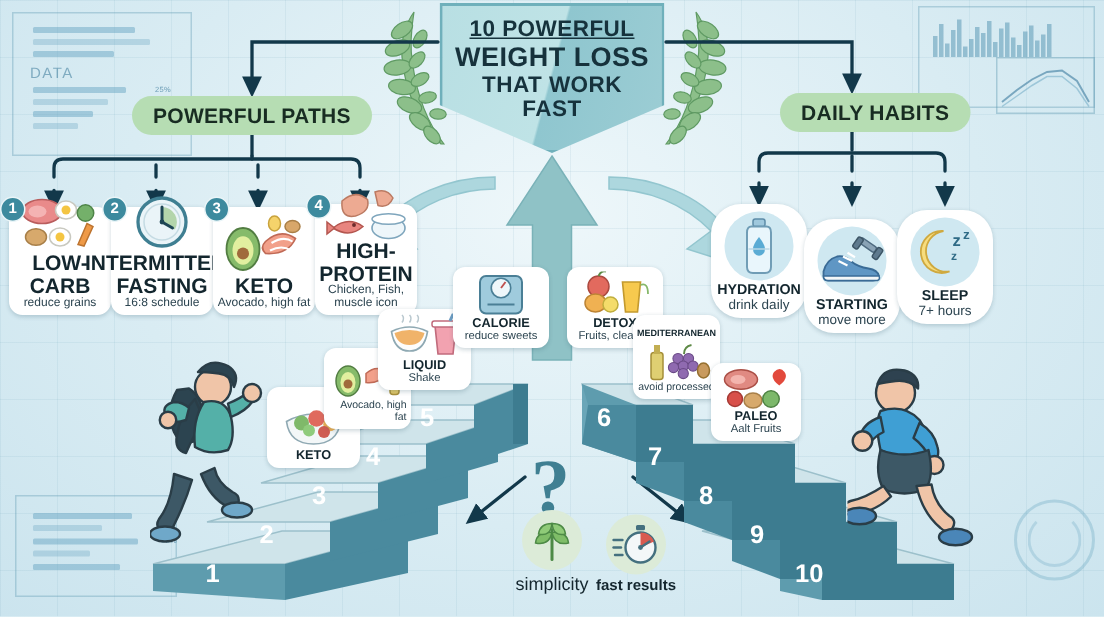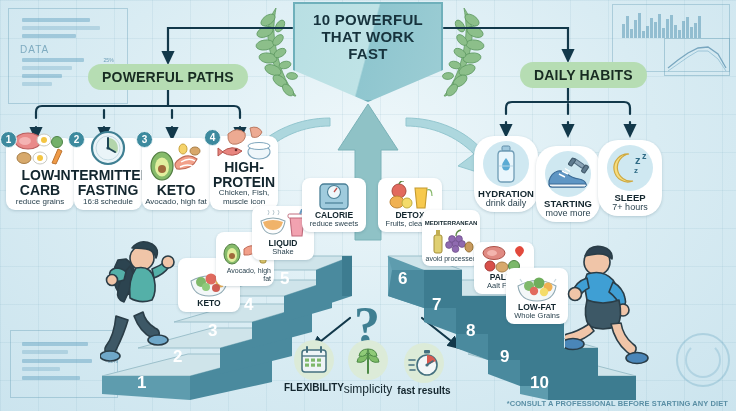--- a/index.html
+++ b/index.html
@@ -44,21 +44,21 @@
   #title-shield {
     position:absolute; left:293px; top:2px; width:150px; height:100px;
     background:linear-gradient(105deg,#b8dfe3 0%, #bfe3e6 49%, #8fc6cf 50%, #9ccdd4 100%);
     border:2px solid #6fb0bb;
     clip-path:polygon(0 0, 100% 0, 100% 68%, 50% 100%, 0 68%);
     display:flex; flex-direction:column; align-items:center;
     justify-content:flex-start; padding-top:8px; gap:1px;
     text-align:center;
   }
   #title-shield span { color:#16323c; font-weight:bold; letter-spacing:.3px; line-height:1.05; }
-  .t1 { font-size:15px; }
+  .t1 { font-size:15px;text-decoration:underline; }
   .t2 { font-size:18px; }
   .t3 { font-size:15px; }
   .t4 { font-size:15px; }
   .laurel { position:absolute; top:4px; width:46px; height:96px; }
   .laurel.left { left:254px; }
   .laurel.right { left:440px; }
   
   .pill {
     position:absolute; background:#b6ddb3; border-radius:16px;
     padding:5px 14px; font-size:14px; font-weight:bold; color:#182c22;
@@ -235,20 +235,21 @@
       <ellipse cx="26" cy="22" rx="6.5" ry="3.8" transform="rotate(-58 26 22)"></ellipse>
       <ellipse cx="24" cy="36" rx="6.5" ry="3.8" transform="rotate(-46 24 36)"></ellipse>
       <ellipse cx="26" cy="49" rx="6.5" ry="3.8" transform="rotate(-30 26 49)"></ellipse>
       <ellipse cx="31" cy="61" rx="6" ry="3.6" transform="rotate(-14 31 61)"></ellipse>
       <ellipse cx="38" cy="72" rx="5.5" ry="3.4" transform="rotate(4 38 72)"></ellipse>
     </g>
   </svg>
 
   <div id="title-shield">
     <span class="t1">10 POWERFUL</span>
+    <span class="t2">WEIGHT LOSS</span>
     <span class="t3">THAT WORK</span>
     <span class="t4">FAST</span>
   </div>
 
   <svg id="connectors" viewBox="0 0 736 411">
     <defs>
       <marker id="ah" markerWidth="7" markerHeight="7" refX="3.2" refY="3" orient="auto">
         <path d="M0,0 L6.4,3 L0,6 Z" fill="#12384a"></path>
       </marker>
     </defs>
@@ -560,35 +561,20 @@
         <path d="M36,3 q4,-4 7,0 q3,4 -3.5,9 q-6.5,-5 -3.5,-9 Z" fill="#e2493c"></path>
         <circle cx="10" cy="21" r="5" fill="#d8504a" stroke="#a53a35" stroke-width="1"></circle>
         <ellipse cx="22" cy="22" rx="6" ry="5" fill="#d7a96c" stroke="#a87f48" stroke-width="1"></ellipse>
         <circle cx="34" cy="21" r="5.5" fill="#7cb86a" stroke="#4f8344" stroke-width="1"></circle>
       </svg>
     </div>
     <div class="ttl">PALEO</div>
     <div class="sub">Aalt Fruits</div>
   </div>
 
-  <div class="card stair-card" style="left:506px; top:268px; width:62px; height:56px;">
-    <div class="thumb" style="height:32px;">
-      <svg width="50" height="32" viewBox="0 0 50 32">
-        <path d="M6,15 q19,-11 38,0 q-2,15 -19,15 q-17,0 -19,-15 Z" fill="#f3f7f8" stroke="#8fa9b3" stroke-width="1.1"></path>
-        <circle cx="17" cy="15" r="5" fill="#7fb96a"></circle>
-        <circle cx="27" cy="12" r="5.5" fill="#6fae5c"></circle>
-        <circle cx="36" cy="16" r="4.5" fill="#f0b152"></circle>
-        <circle cx="22" cy="20" r="4.2" fill="#e26a5e"></circle>
-        <circle cx="32" cy="21" r="4.2" fill="#f4dc6a"></circle>
-        <path d="M8,8 l2,3 M44,8 l-2,3" stroke="#c8d8de" stroke-width="1.2"></path>
-      </svg>
-    </div>
-    <div class="ttl">LOW-FAT</div>
-    <div class="sub">Whole Grains</div>
-  </div>
 
   <svg class="person" style="left:100px; top:236px;" width="82" height="132" viewBox="0 0 82 132">
     <g stroke="#2a3d47" stroke-width="1.6" stroke-linejoin="round" stroke-linecap="round">
       <path d="M18,24 q-8,14 -2,28 q4,9 14,6 q8,-4 6,-16 q-2,-14 -10,-19 Z" fill="#2c4450"></path>
       <circle cx="42" cy="22" r="12" fill="#f0c5a8"></circle>
       <path d="M32,12 q8,-10 20,-4 q8,5 4,14 q-2,-8 -10,-9 q-9,-1 -14,-1 Z" fill="#2c4450"></path>
       <path d="M30,30 q-10,10 -12,24 q-2,10 6,12 q6,-14 12,-22 Z" fill="#2c4450"></path>
       <path d="M36,32 q14,-3 18,10 q3,14 -2,22 q-12,4 -22,-2 q-2,-18 6,-30 Z" fill="#54b0a8"></path>
       <path d="M54,42 q10,-4 14,-10 q3,-5 -2,-7 q-6,5 -14,8 Z" fill="#54b0a8"></path>
       <circle cx="68" cy="26" r="6" fill="#f0c5a8"></circle>
@@ -613,39 +599,20 @@
       <path d="M22,60 q16,6 32,0 q4,18 -2,26 q-14,6 -28,0 q-6,-10 -2,-26 Z" fill="#3d5866"></path>
       <path d="M24,84 q-12,8 -22,10 q-6,2 -4,7 q3,4 9,2 q14,-4 22,-12 Z" fill="#f0c5a8"></path>
       <path d="M46,84 q4,18 16,28 q4,4 8,0 q3,-5 -2,-8 q-10,-8 -12,-21 Z" fill="#f0c5a8"></path>
       <ellipse cx="8" cy="104" rx="11" ry="5.5" fill="#4a86b8"></ellipse>
       <ellipse cx="72" cy="118" rx="11" ry="5.5" fill="#4a86b8"></ellipse>
     </g>
   </svg>
 
   <div class="qmark" style="left:354px; top:296px;">?</div>
 
-  <div class="benefit" style="left:272px; top:340px;">
-    <div class="ic">
-      <svg width="30" height="30" viewBox="0 0 30 30">
-        <rect x="3" y="5" width="24" height="22" rx="3" fill="#eef4f6" stroke="#44707f" stroke-width="1.5"></rect>
-        <line x1="3" y1="11" x2="27" y2="11" stroke="#44707f" stroke-width="1.3"></line>
-        <line x1="8" y1="2" x2="8" y2="7" stroke="#44707f" stroke-width="2" stroke-linecap="round"></line>
-        <line x1="22" y1="2" x2="22" y2="7" stroke="#44707f" stroke-width="2" stroke-linecap="round"></line>
-        <g fill="#7fb86a">
-          <rect x="6" y="13.5" width="4" height="3.2"></rect>
-            <rect x="12" y="13.5" width="4" height="3.2"></rect>
-            <rect x="18" y="13.5" width="4" height="3.2"></rect>
-          <rect x="6" y="18.5" width="4" height="3.2"></rect>
-            <rect x="12" y="18.5" width="4" height="3.2"></rect>
-            <rect x="18" y="18.5" width="4" height="3.2"></rect>
-        </g>
-      </svg>
-    </div>
-    <div class="lb">FLEXIBILITY</div>
-  </div>
 
   <div class="benefit" style="left:326px; top:340px;">
     <div class="ic">
       <svg width="30" height="30" viewBox="0 0 30 30">
         <line x1="15" y1="28" x2="15" y2="8" stroke="#4d8a46" stroke-width="2" stroke-linecap="round"></line>
         <path d="M15,10 q-10,-1 -11,7 q9,2 11,-7 Z" fill="#7fbd68" stroke="#4d8a46" stroke-width="1"></path>
         <path d="M15,10 q10,-1 11,7 q-9,2 -11,-7 Z" fill="#7fbd68" stroke="#4d8a46" stroke-width="1"></path>
         <path d="M15,4 q-8,0 -9,7 q8,2 9,-7 Z" fill="#8fcb78" stroke="#4d8a46" stroke-width="1"></path>
         <path d="M15,4 q8,0 9,7 q-8,2 -9,-7 Z" fill="#8fcb78" stroke="#4d8a46" stroke-width="1"></path>
       </svg>
@@ -662,15 +629,14 @@
         <line x1="19" y1="17" x2="25" y2="13" stroke="#44707f" stroke-width="1.6" stroke-linecap="round"></line>
         <circle cx="19" cy="17" r="1.6" fill="#44707f"></circle>
         <line x1="1" y1="12" x2="7" y2="12" stroke="#44707f" stroke-width="1.6" stroke-linecap="round"></line>
         <line x1="1" y1="17" x2="6" y2="17" stroke="#44707f" stroke-width="1.6" stroke-linecap="round"></line>
         <line x1="2" y1="22" x2="7" y2="22" stroke="#44707f" stroke-width="1.6" stroke-linecap="round"></line>
       </svg>
     </div>
     <div class="lb">fast results</div>
   </div>
 
-  <div id="disclaimer">*CONSULT A PROFESSIONAL BEFORE STARTING ANY DIET</div>
 
 </div>
 
 </body></html>

